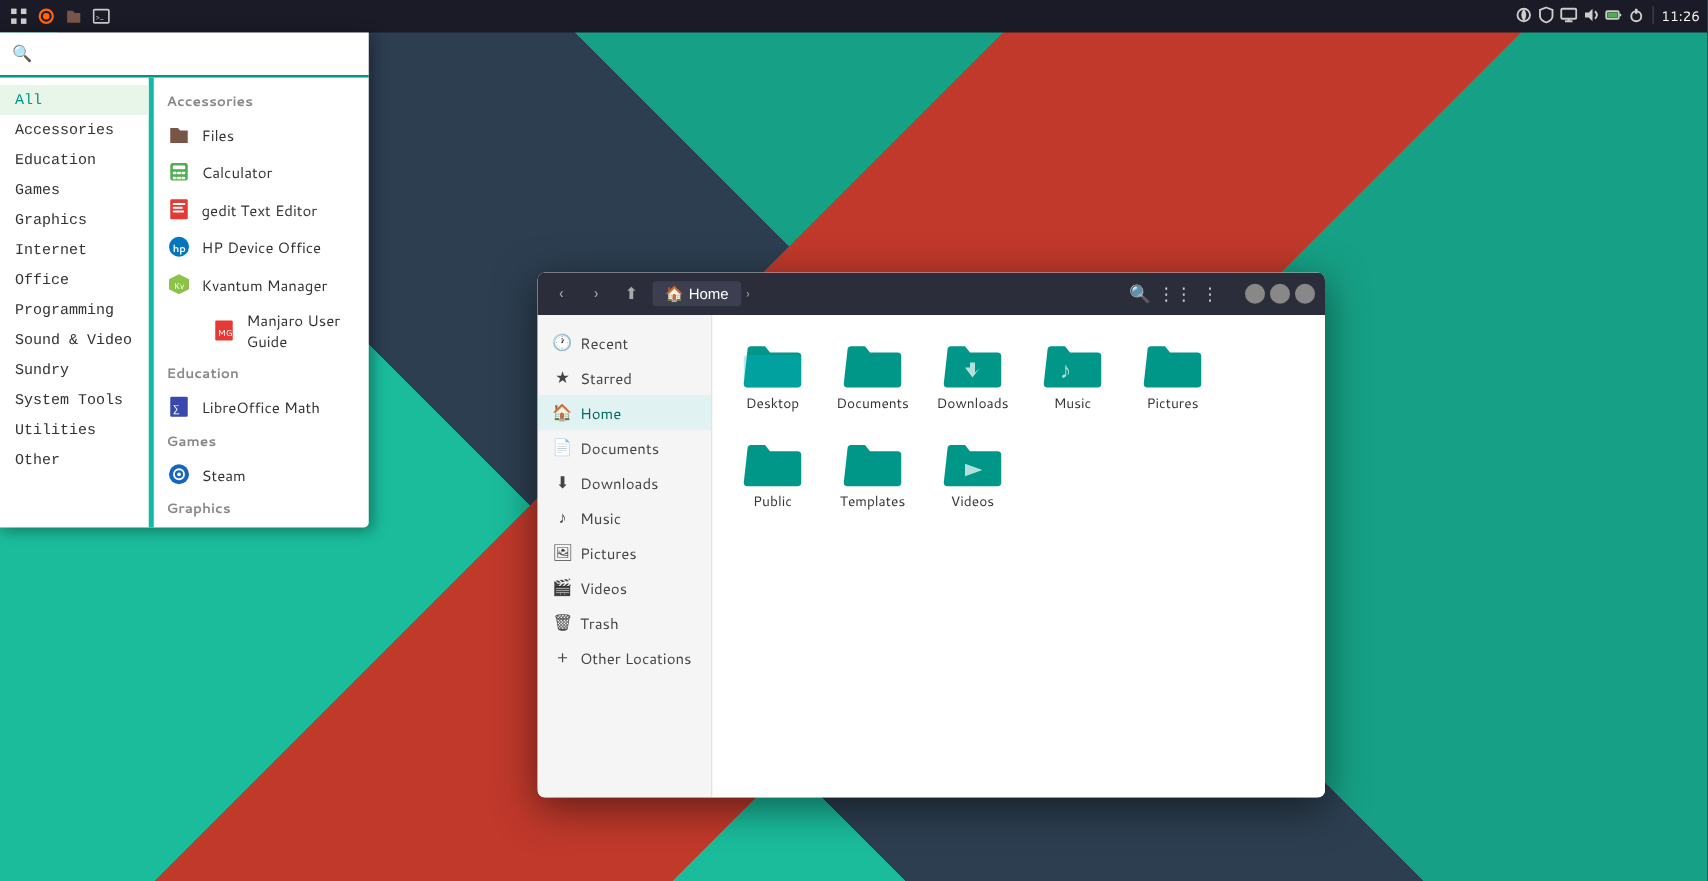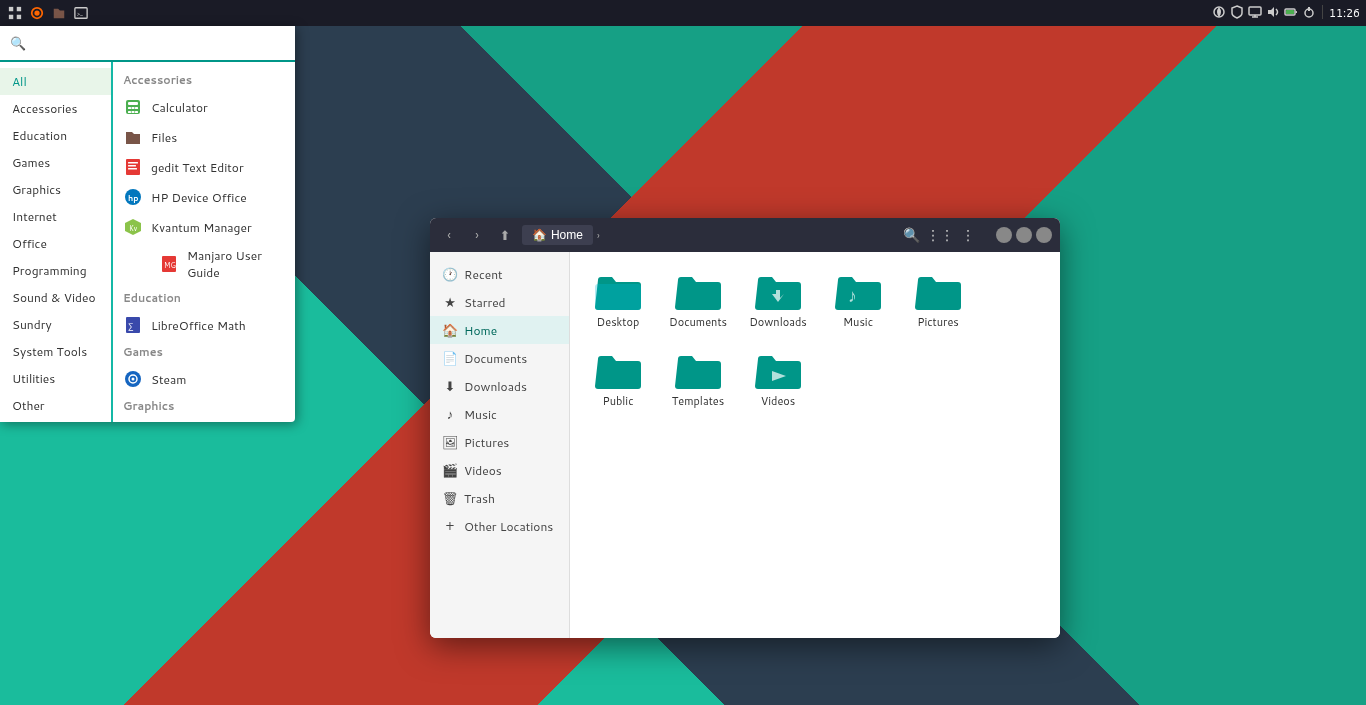--- a/index.html
+++ b/index.html
@@ -108,24 +108,25 @@
     }
     .search-icon-menu {
       color: #666;
       font-size: 13px;
     }
     .menu-body {
       display: flex;
       max-height: 360px;
     }
     .menu-categories {
-      width: 113px;
-      border-right: 2px solid #14b8a6;
+      width: 123px;
+      border-right: 4px solid #14b8a6;
       padding: 6px 0;
       overflow-y: auto;
+      font-family: Liberation Mono, monospace;
     }
     .menu-cat-item {
       padding: 5px 12px;
       font-size: 12px;
       color: #333;
       cursor: pointer;
     }
     .menu-cat-item:hover, .menu-cat-item.active {
       background: #e8f5e9;
       color: #009688;
@@ -430,41 +431,41 @@
       <div class="menu-cat-item">Sound &amp; Video</div>
       <div class="menu-cat-item">Sundry</div>
       <div class="menu-cat-item">System Tools</div>
       <div class="menu-cat-item">Utilities</div>
       <div class="menu-cat-item">Other</div>
     </div>
 
     <div class="menu-apps">
       <div class="menu-section-header">Accessories</div>
       <div class="menu-app-item">
+        <div class="app-icon-placeholder icon-files">
+          <svg width="18" height="18" viewBox="0 0 18 18">
+              <path d="M2 4h6l2 2h6v10H2z" fill="#795548"></path>
+            </svg>
+        </div>
+        <span>Files</span>
+      </div>
+      <div class="menu-app-item">
         <div class="app-icon-placeholder icon-calc">
           <svg width="18" height="18" viewBox="0 0 18 18">
               <rect x="2" y="2" width="14" height="14" rx="2" fill="#4caf50"></rect>
               <rect x="4" y="4" width="10" height="3" rx="1" fill="#fff"></rect>
               <rect x="4" y="9" width="3" height="2" rx="0.5" fill="#fff"></rect>
               <rect x="7.5" y="9" width="3" height="2" rx="0.5" fill="#fff"></rect>
               <rect x="11" y="9" width="3" height="2" rx="0.5" fill="#fff"></rect>
               <rect x="4" y="13" width="3" height="2" rx="0.5" fill="#fff"></rect>
               <rect x="7.5" y="13" width="3" height="2" rx="0.5" fill="#fff"></rect>
               <rect x="11" y="13" width="3" height="2" rx="0.5" fill="#fff"></rect>
             </svg>
         </div>
         <span>Calculator</span>
-      </div>
-      <div class="menu-app-item">
-        <div class="app-icon-placeholder icon-files">
-          <svg width="18" height="18" viewBox="0 0 18 18">
-              <path d="M2 4h6l2 2h6v10H2z" fill="#795548"></path>
-            </svg>
-        </div>
-        <span>Files</span>
       </div>
       <div class="menu-app-item">
         <div class="app-icon-placeholder icon-gedit">
           <svg width="18" height="18" viewBox="0 0 18 18">
               <rect x="2" y="1" width="14" height="16" rx="1" fill="#e53935"></rect>
               <rect x="4" y="4" width="10" height="1.5" rx="0.5" fill="#fff"></rect>
               <rect x="4" y="7" width="8" height="1.5" rx="0.5" fill="#fff"></rect>
               <rect x="4" y="10" width="9" height="1.5" rx="0.5" fill="#fff"></rect>
             </svg>
         </div>

